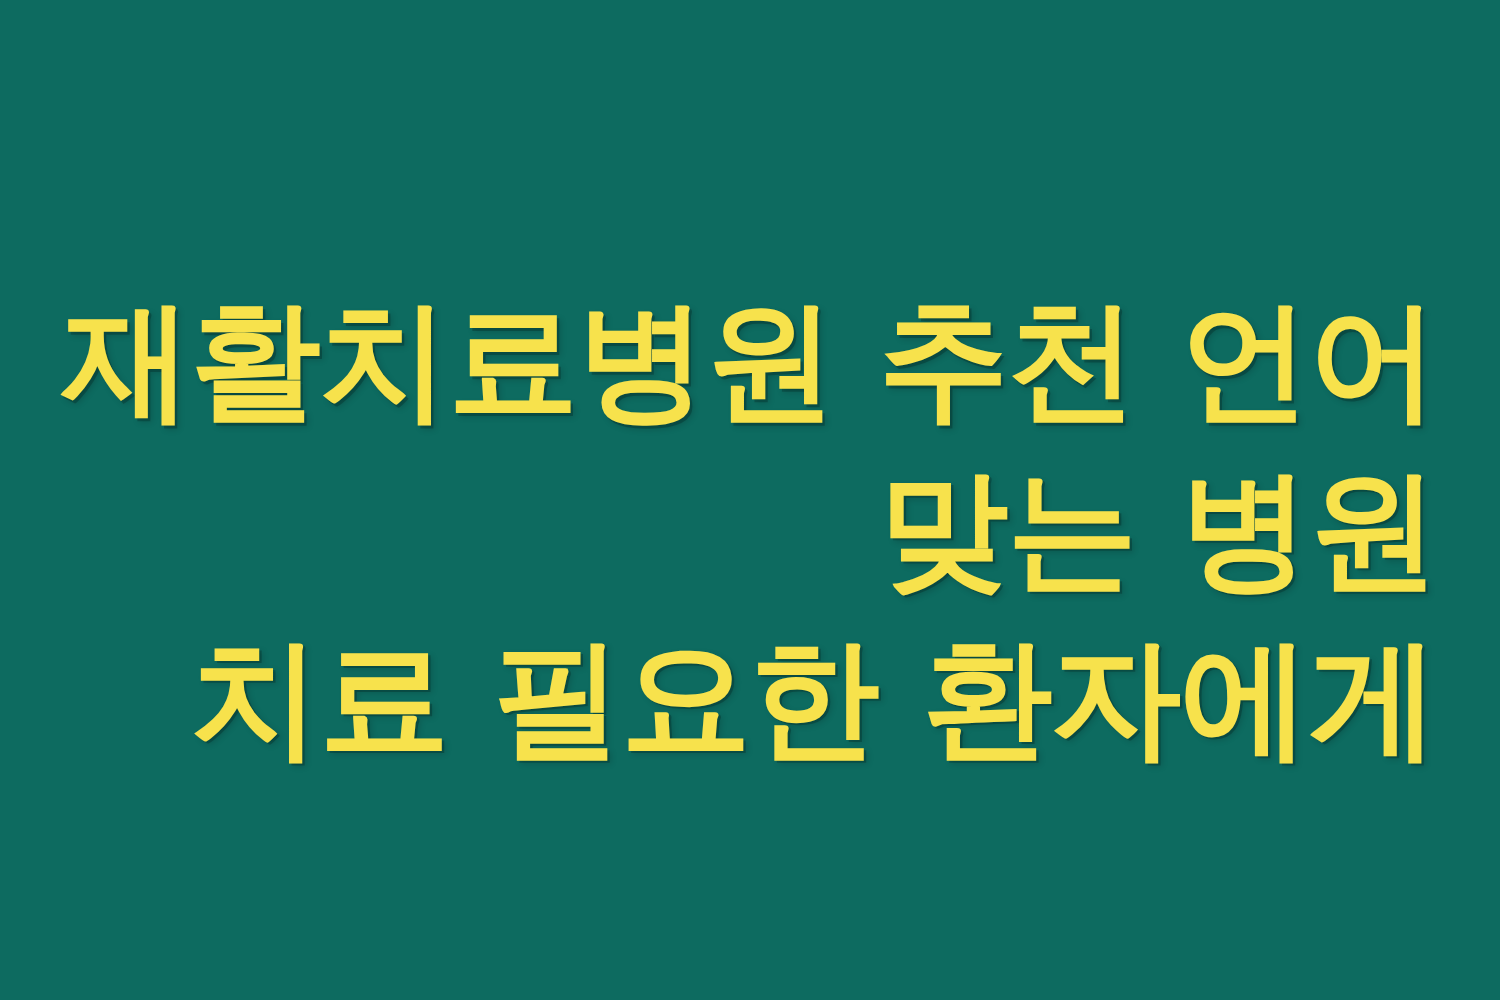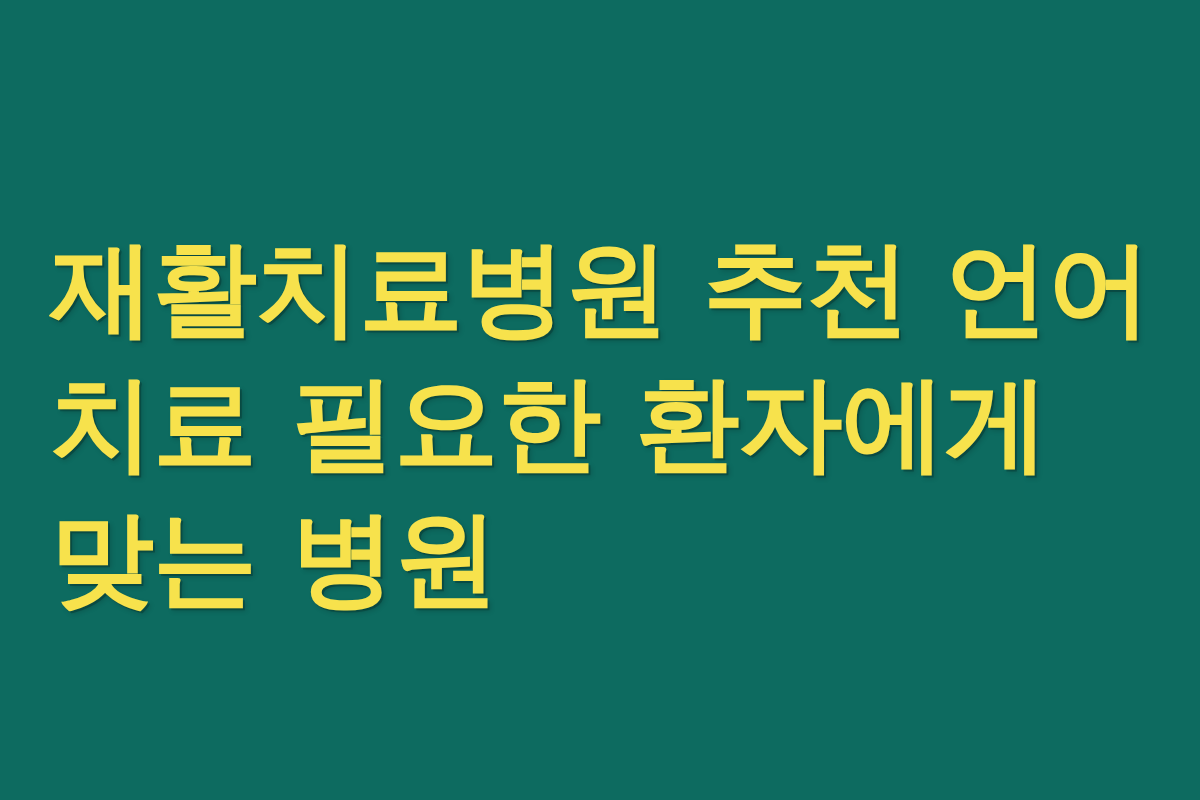--- a/index.html
+++ b/index.html
@@ -25,21 +25,21 @@
     align-items: center;
     justify-content: center;
     box-sizing: border-box;
   }
 
   #headline-block {
     width: 1100px;
     text-align: center;
     display: flex;
     flex-direction: column;
-    align-items: flex-start;
+    align-items: flex-end;
     justify-content: center;
     
     margin-top: 46px;
   }
 
   .headline-line {
     display: block;
     color: #f7e24c;
     font-family: "DejaVu Sans", "Liberation Sans", sans-serif;
     font-weight: 700;
@@ -59,18 +59,18 @@
 </style>
 </head>
 <body style="background: rgb(13, 107, 96);">
 
 <div id="thumbnail-card" style="background: rgb(13, 107, 96);">
 
   <div id="headline-block">
 
     <span class="headline-line line-1" style="color: rgb(247, 226, 76);">재활치료병원 추천 언어</span>
 
+    <span class="headline-line line-3" style="color: rgb(247, 226, 76);">맞는 병원</span>
+
     <span class="headline-line line-2" style="color: rgb(247, 226, 76);">치료 필요한 환자에게</span>
-
-    <span class="headline-line line-3" style="color: rgb(247, 226, 76);">맞는 병원</span>
 
   </div>
 </div>
 
 </body></html>

